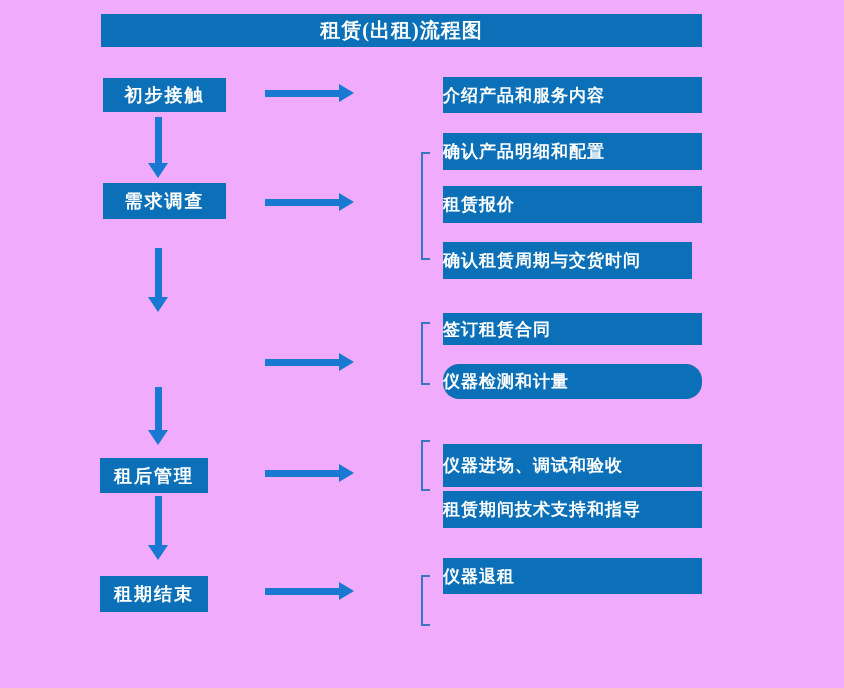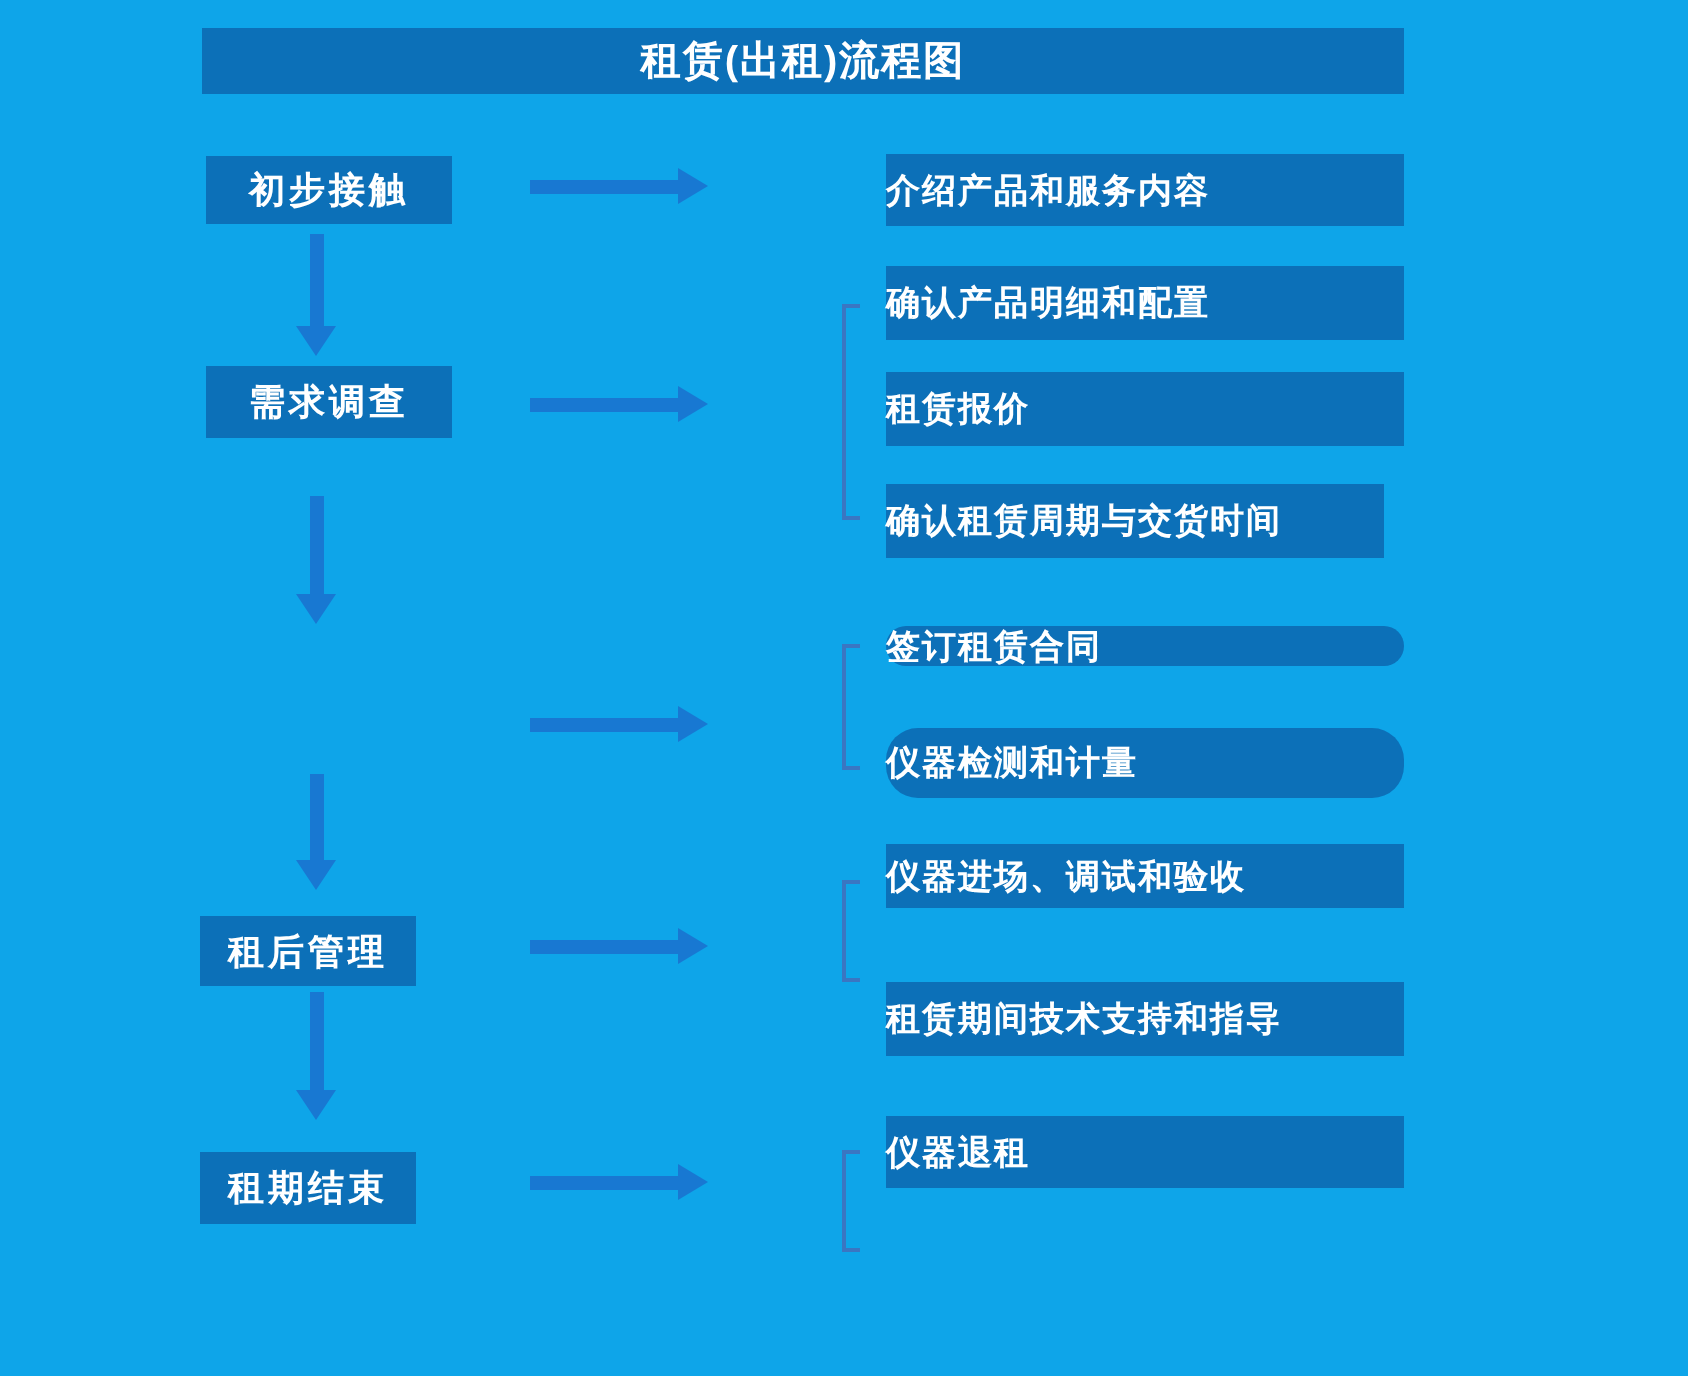--- a/index.html
+++ b/index.html
@@ -1,21 +1,21 @@
 <!DOCTYPE html>
 <html><head>
 <meta charset="utf-8">
 <style>
   html, body { margin: 0; padding: 0; background: #ffffff; }
   .canvas {
     position: relative;
     width: 844px;
     height: 688px;
-    background: #0ea5e9;
-    font-family: Liberation Sans, sans-serif;
+    background: #f0abfc;
+    font-family: Liberation Serif, serif;
     overflow: hidden;
     text-align: right;
   }
   .bluebox {
     position: absolute;
     background: #0c70b8;
     color: #ffffff;
     font-weight: bold;
     box-sizing: border-box;
     display: flex;
@@ -125,21 +125,21 @@
   <div class="bracket" style="left:421px; top:322px; height:63px;"></div>
   <div class="bracket" style="left:421px; top:440px; height:51px;"></div>
   <div class="bracket" style="left:421px; top:575px; height:51px;"></div>
 
   <div class="bluebox detailbox" style="left:443px; top:77px; width:259px; height:36px;">介绍产品和服务内容</div>
 
   <div class="bluebox detailbox" style="left:443px; top:133px; width:259px; height:37px;">确认产品明细和配置</div>
   <div class="bluebox detailbox" style="left:443px; top:186px; width:259px; height:37px;">租赁报价</div>
   <div class="bluebox detailbox" style="left:443px; top:242px; width:249px; height:37px;">确认租赁周期与交货时间</div>
 
-  <div class="bluebox detailbox" style="left:443px; top:313px; width:259px; height:20px;border-radius:11px;">签订租赁合同</div>
+  <div class="bluebox detailbox" style="left:443px; top:313px; width:259px; height:32px;">签订租赁合同</div>
   <div class="bluebox detailbox" style="left:443px; top:364px; width:259px; height:35px;border-radius:16px;">仪器检测和计量</div>
 
-  <div class="bluebox detailbox" style="left:443px; top:422px; width:259px; height:32px;">仪器进场、调试和验收</div>
+  <div class="bluebox detailbox" style="left:443px; top:444px; width:259px; height:43px;">仪器进场、调试和验收</div>
   <div class="bluebox detailbox" style="left:443px; top:491px; width:259px; height:37px;">租赁期间技术支持和指导</div>
 
   <div class="bluebox detailbox" style="left:443px; top:558px; width:259px; height:36px;">仪器退租</div>
 
 </div>
 
 </body></html>

